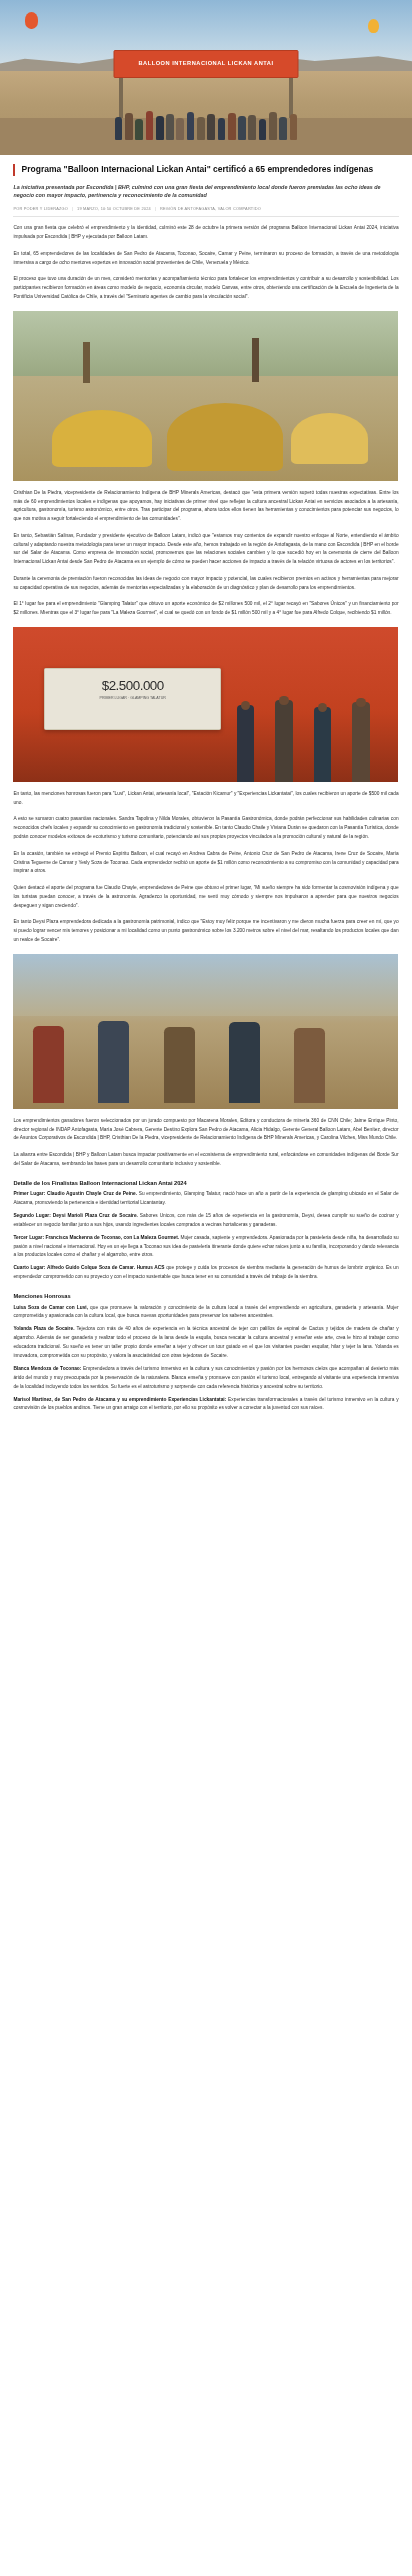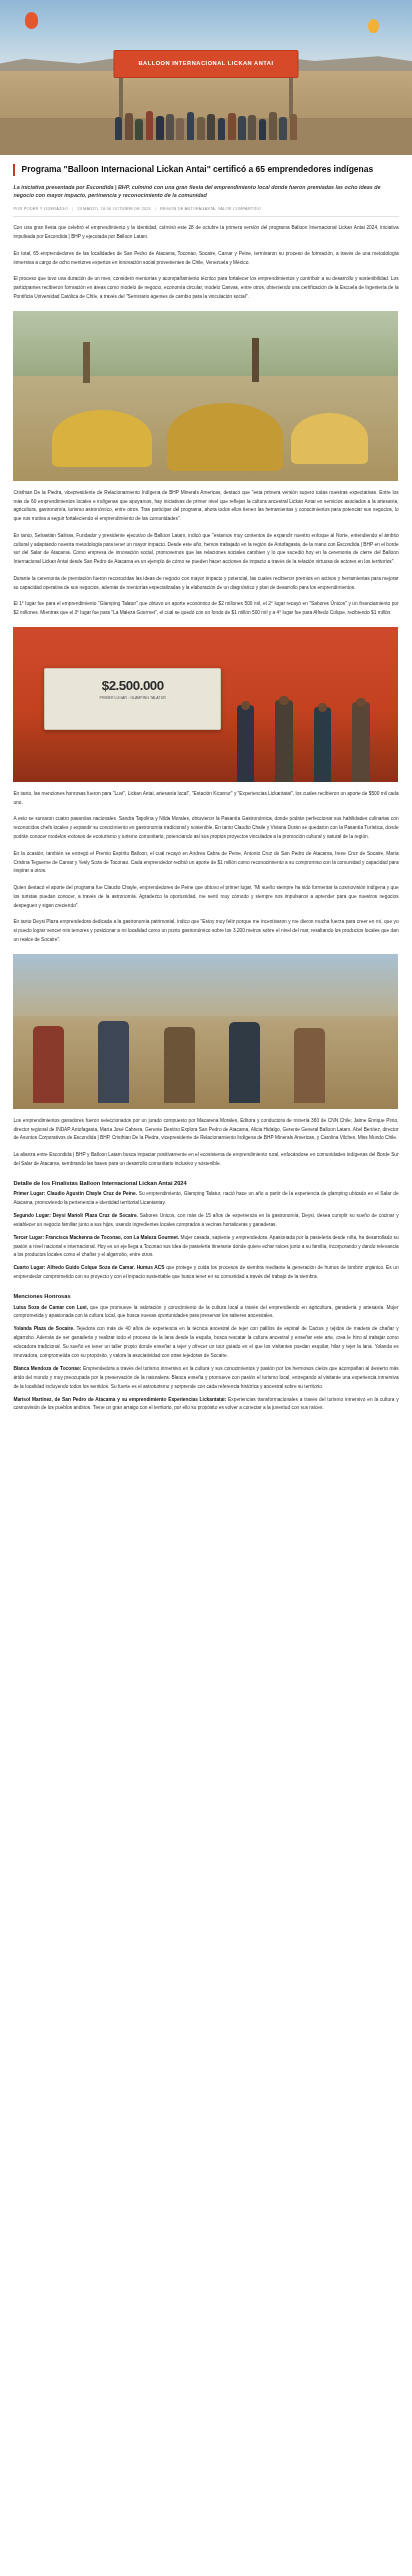--- a/index.html
+++ b/index.html
@@ -135,21 +135,21 @@
     height: 155px;
     background: linear-gradient(#b9cbd6 0%, #b5a178 45%, #9c8255 100%);
   }
   
   .chk {
     position:absolute; left:8%; top:26%; width:46%; height:40%;
     background:#e8e4d8; border:1px solid #cfc9b4; border-radius:1.5px;
     box-shadow:0 1.5px 4.1px rgba(0,0,0,.25);
   }
   .chk .amt {
-    font-size:13.4px; font-weight:bold; color:#2c2c2c;
+    font-size:13.4px; font-weight:normal; color:#2c2c2c;
     text-align:center; margin-top:9.3px; letter-spacing:-0.5px;
   }
   .chk .lbl {
     font-size:3.6px; color:#555; text-align:center; margin-top:3.1px;
   }
   .person {
     position:absolute; bottom:0; border-radius:4.1px 4.1px 0 0;
   }
   .person .head {
     width:9.3px;height:9.3px;border-radius:50%;background:#6b4a33;

